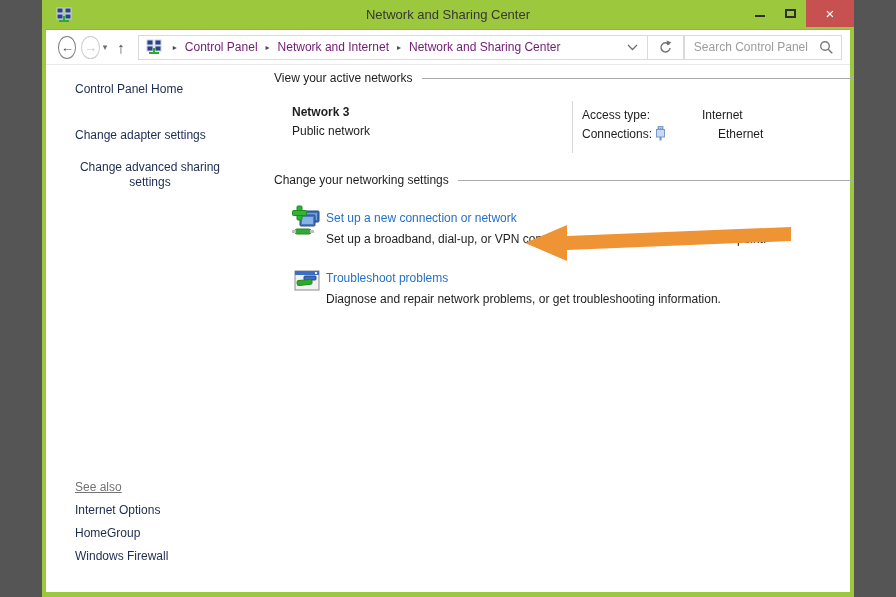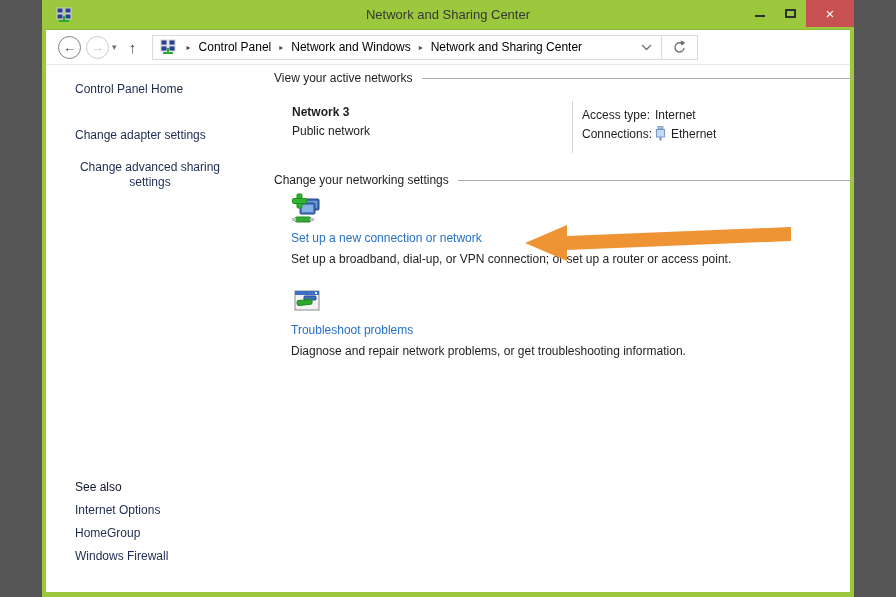--- a/index.html
+++ b/index.html
@@ -22,56 +22,56 @@
   
   .toolbar{height:35px;background:#FFF;display:flex;align-items:center;border-bottom:1px solid #E9E9E9;padding:0 8px 0 12px;}
   .navbtn{width:23px;height:23px;border-radius:50%;display:flex;align-items:center;justify-content:center;
           font-size:13px;line-height:1;}
   .nav-back{border:1px solid #7F7F7F;color:#4A4A4A;margin-right:5px;}
   .nav-fwd{border:1px solid #CCCCCC;color:#C6C6C6;margin-right:3px;}
   .nav-drop{color:#6E6E6E;font-size:9px;margin-right:6px;}
   .nav-up{color:#4A4A4A;font-size:15px;margin-right:9px;width:20px;text-align:center;}
   .crumbbar{display:flex;align-items:center;height:25px;border:1px solid #DADADA;width:546px;flex:none;background:#FFF;}
   .crumbbar .bc-icon{margin:0 5px 0 7px;display:block;}
-  .crumb{font-size:12px;color:#000000;white-space:nowrap;padding:0 2px;}
+  .crumb{font-size:12px;color:#701a75;white-space:nowrap;padding:0 2px;}
   .crumb-sep{font-size:8px;color:#4A4A4A;margin:0 6px;}
   .bc-chevron{margin-left:auto;margin-right:9px;display:block;}
   .refresh-seg{border-left:1px solid #DADADA;width:36px;height:25px;display:flex;align-items:center;justify-content:center;}
   .searchwrap{margin-left:auto;position:relative;width:203px;height:25px;}
   .searchwrap input{width:100%;height:100%;border:1px solid #DADADA;padding:0 28px 0 9px;font-size:12px;
                     font-family:"Liberation Sans","DejaVu Sans",sans-serif;color:#333;outline:none;}
   .searchwrap input::placeholder{color:#9C9C9C;}
   .search-ico{position:absolute;right:8px;top:5px;}
   
   .wbody{display:flex;background:#FFF;height:527px;}
   .sidebar{width:228px;flex:none;padding:17px 20px 20px 29px;display:flex;flex-direction:column;font-size:12px;line-height:15px;gap:10px;}
   .side-link{color:#1C2B50;margin-bottom:7px;cursor:pointer;}
   .side-home{margin-bottom:21px;}
   .side-wrap{max-width:150px;text-align:center;}
   .see-also{margin-top:auto;}
-  .see-also-label{color:#0f172a;margin-bottom:8px;}
+  .see-also-label{color:#737373;margin-bottom:8px;text-decoration:underline;}
   .see-link{color:#1C2B50;margin-bottom:8px;cursor:pointer;}
   
   .main{flex:1;position:relative;padding-top:6px;font-size:12px;color:#1E1E1E;}
   .heading{font-size:16px;font-weight:400;color:#2457C9;margin:0 0 14px 0;}
   .section-row{display:flex;align-items:center;width:582px;}
   .section-label{white-space:nowrap;margin-right:9px;}
   .section-rule{flex:1;height:1px;background:#ABABAB;}
   .net-row{display:flex;margin-left:18px;margin-top:16px;height:52px;}
   .net-left{width:280px;padding-top:2px;line-height:19px;}
   .net-name{font-weight:700;}
   .net-divider{width:1px;background:#D6D6D6;}
   .net-right{padding-left:9px;padding-top:4px;}
   .net-kv{display:flex;align-items:center;height:19px;}
   .net-kv .k{width:73px;}
-  .net-kv .v{color:#1E1E1E;}
+  .net-kv .v{color:#1E1E1E;margin-left:47px;}
   .eth-ico{margin-right:5px;display:block;}
   .link{color:#2571C7;cursor:pointer;}
   .settings-label-row{margin-top:20px;}
-  .item{display:flex;margin:6px 0 0 17px;flex-direction:column;}
+  .item{display:flex;margin:18px 0 0 17px;}
   .item+.item{margin-top:18px;}
   .item-ico{width:32px;height:32px;flex:none;margin-right:3px;}
   .item-text{padding-top:6px;line-height:15px;}
   .item-title{margin-bottom:6px;}
   .annot-arrow{position:absolute;left:249px;top:158px;z-index:3;pointer-events:none;}
 </style>
 </head>
 <body>
 
 <div class="window">
@@ -114,34 +114,41 @@
         <rect x="1" y="1" width="6" height="5" fill="#2B3F8F" stroke="#C9D2DC"></rect>
         <rect x="9" y="1" width="6" height="5" fill="#2B3F8F" stroke="#C9D2DC"></rect>
         <rect x="1" y="7" width="6" height="5" fill="#2B3F8F" stroke="#C9D2DC"></rect>
         <rect x="9" y="7" width="6" height="5" fill="#2B3F8F" stroke="#C9D2DC"></rect>
         <rect x="7" y="9" width="2" height="4" fill="#2FA832"></rect>
         <rect x="3" y="13" width="10" height="2" fill="#2FA832"></rect>
       </svg>
       <span class="crumb-sep">▸</span>
       <span class="crumb">Control Panel</span>
       <span class="crumb-sep">▸</span>
-      <span class="crumb">Network and Windows</span>
+      <span class="crumb">Network and Internet</span>
       <span class="crumb-sep">▸</span>
       <span class="crumb">Network and Sharing Center</span>
       <svg class="bc-chevron" width="11" height="7" viewBox="0 0 11 7">
         <polyline points="1,1 5.5,5.5 10,1" fill="none" stroke="#6E6E6E" stroke-width="1.3"></polyline>
       </svg>
       <div class="refresh-seg">
         <svg width="14" height="14" viewBox="0 0 14 14">
           <path d="M11.2 4.6 A4.6 4.6 0 1 0 12.1 8.2" fill="none" stroke="#6E6E6E" stroke-width="1.4"></path>
           <polygon points="8.6,0.4 13.4,2.6 9.4,5.6" fill="#6E6E6E"></polygon>
         </svg>
       </div>
     </div>
 
+    <div class="searchwrap">
+      <input type="text" placeholder="Search Control Panel" style="">
+      <svg class="search-ico" width="15" height="15" viewBox="0 0 15 15">
+        <circle cx="6" cy="6" r="4.3" fill="none" stroke="#7A7A7A" stroke-width="1.4"></circle>
+        <line x1="9.2" y1="9.2" x2="13.2" y2="13.2" stroke="#7A7A7A" stroke-width="1.6"></line>
+      </svg>
+    </div>
   </div>
 
   <div class="wbody">
 
     <div class="sidebar">
       <div class="side-link side-home">Control Panel Home</div>
       <div class="side-link">Change adapter settings</div>
       <div class="side-link side-wrap">Change advanced sharing settings</div>
       <div class="see-also">
         <div class="see-also-label">See also</div>

